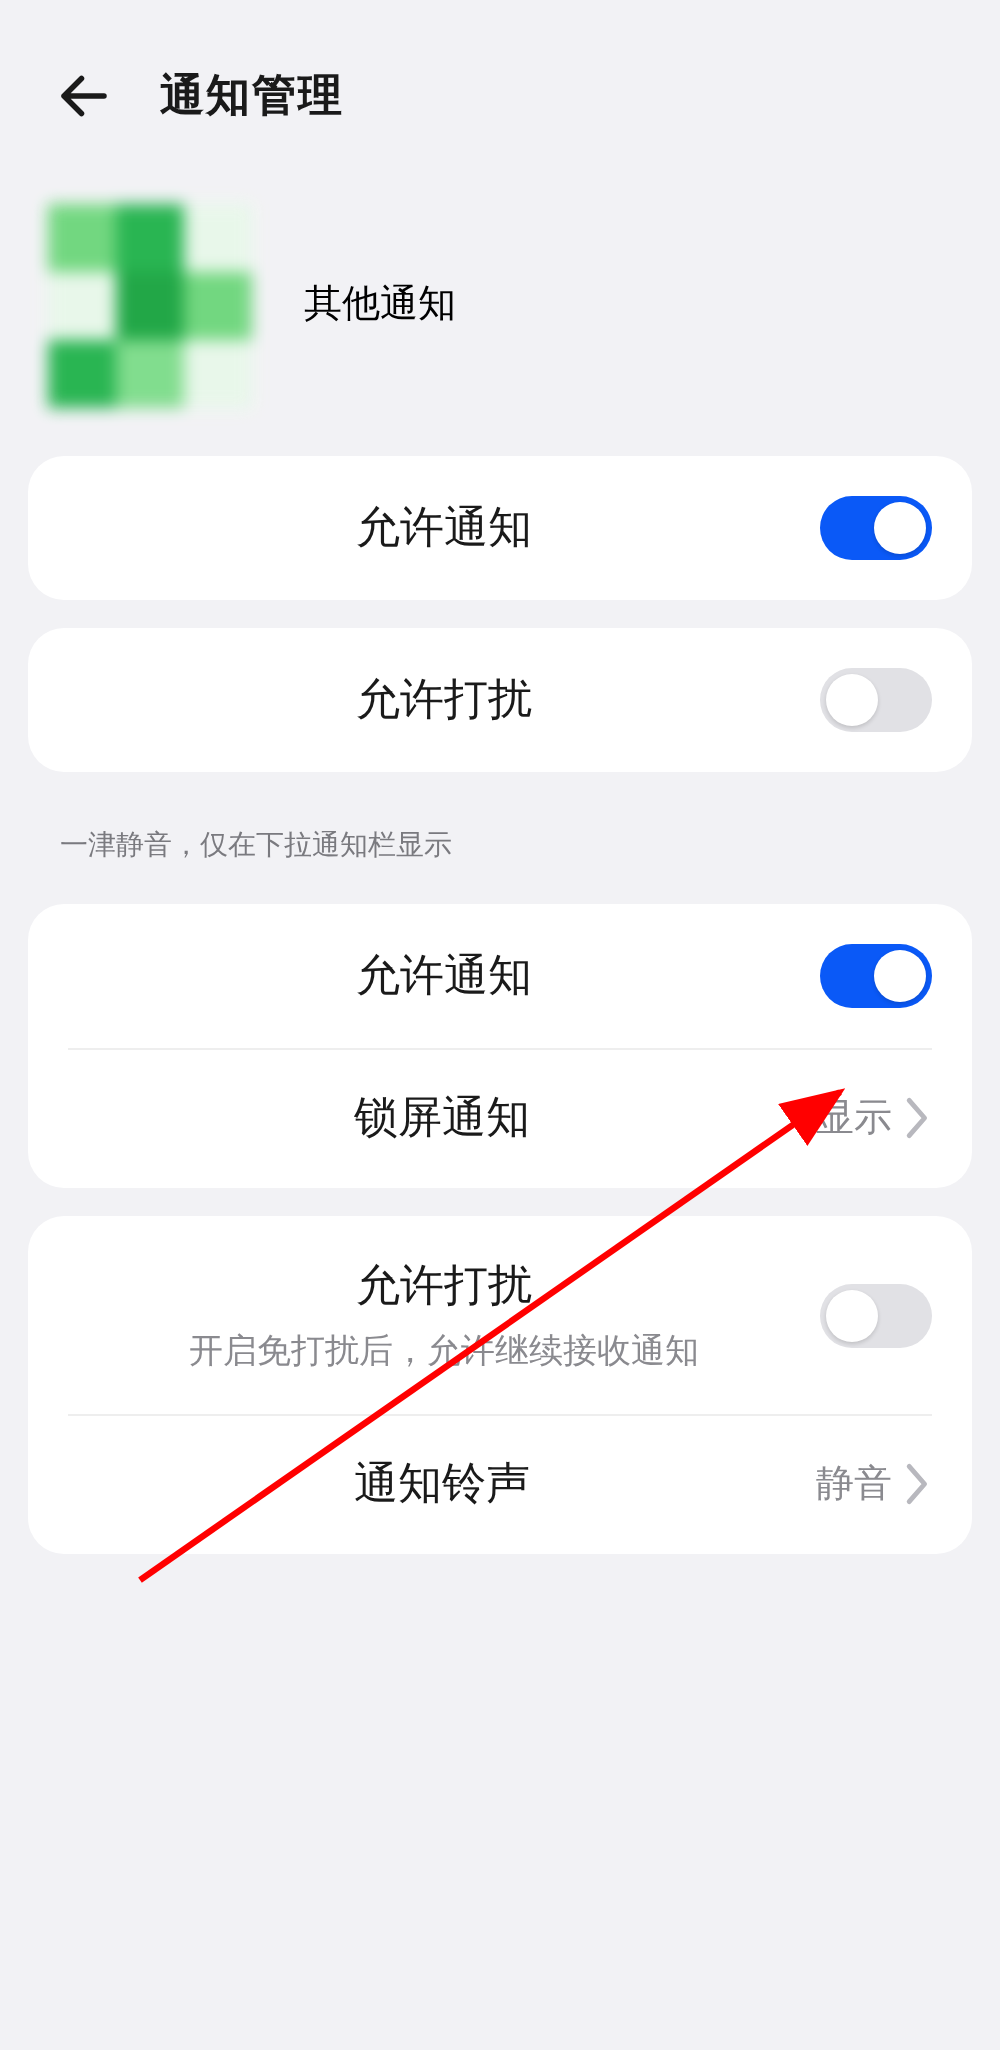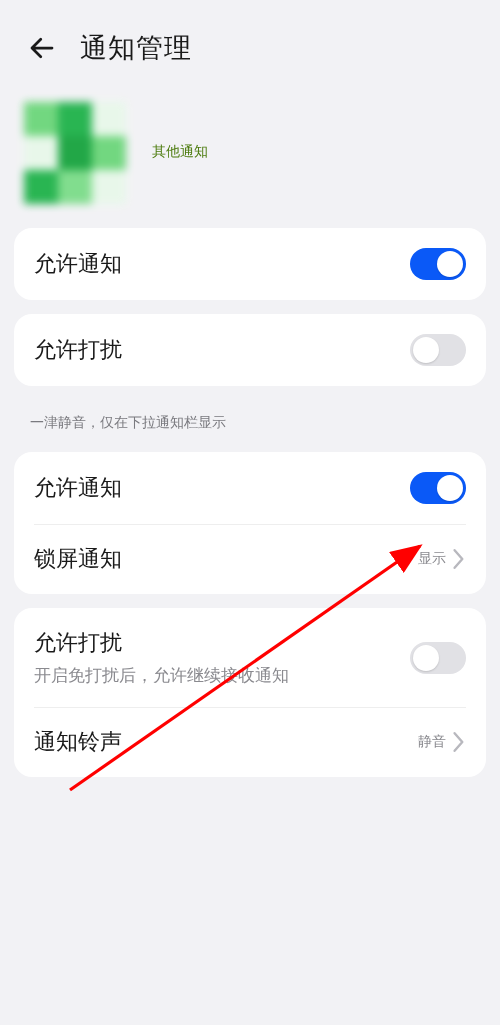--- a/index.html
+++ b/index.html
@@ -21,41 +21,41 @@
     .back-btn {
       width: 40px;
       height: 40px;
       display: flex;
       align-items: center;
       justify-content: center;
       cursor: pointer;
     }
     .back-btn svg { width: 30px; height: 30px; }
     .title {
-      font-size: 27px;
-      font-weight: 400;
+      font-size: 22px;
+      font-weight: 700;
       letter-spacing: 1px;
     }
     .app-header {
       display: flex;
       align-items: center;
       padding: 18px 24px 26px 24px;
       gap: 28px;
     }
     .app-icon {
       width: 100px;
       height: 100px;
       position: relative;
       filter: blur(4px);
       opacity: 0.95;
     }
     .app-icon .sq { position: absolute; }
     .app-name {
-      font-size: 14px;
-      color: #4d7c0f;
+      font-size: 19px;
+      color: #000000;
     }
     .card {
       background: #fff;
       margin: 0 14px 14px 14px;
       border-radius: 18px;
       overflow: hidden;
     }
     .row {
       display: flex;
       align-items: center;
@@ -66,36 +66,36 @@
     }
     .row + .row::before {
       content: "";
       position: absolute;
       top: 0;
       left: 20px;
       right: 20px;
       height: 1px;
       background: #eee;
     }
-    .row-left { flex: 1; display: flex; flex-direction: column; gap: 6px; }
+    .row-left { flex: 1; display: flex; flex-direction: column; gap: 6px; align-items: center; }
     .row-title {
       font-size: 22px;
       color: #1a1a1a;
     }
     .row-sub {
       font-size: 17px;
       color: #8a8a8f;
     }
     .row-right {
       display: flex;
       align-items: center;
       gap: 6px;
     }
     .value-text {
-      font-size: 14px;
+      font-size: 19px;
       color: #8a8a8f;
     }
     .chevron svg { width: 14px; height: 22px; display: block; }
     .chevron svg path { stroke: #b8b8be; }
     
     .toggle {
       width: 56px;
       height: 32px;
       border-radius: 16px;
       position: relative;

